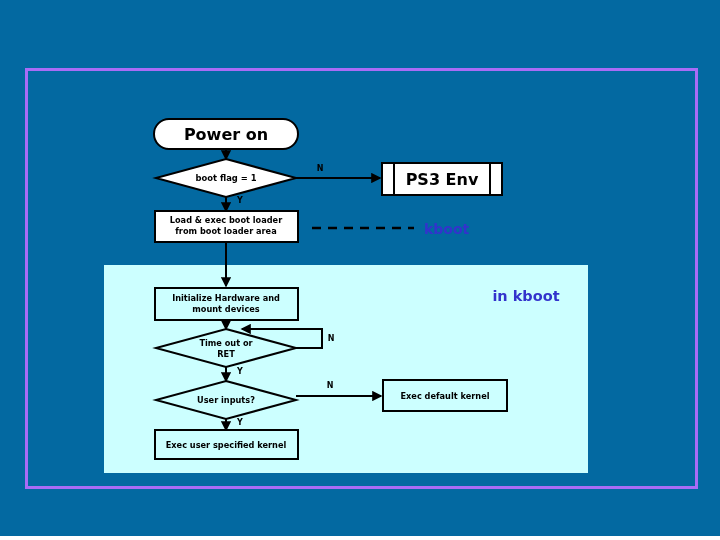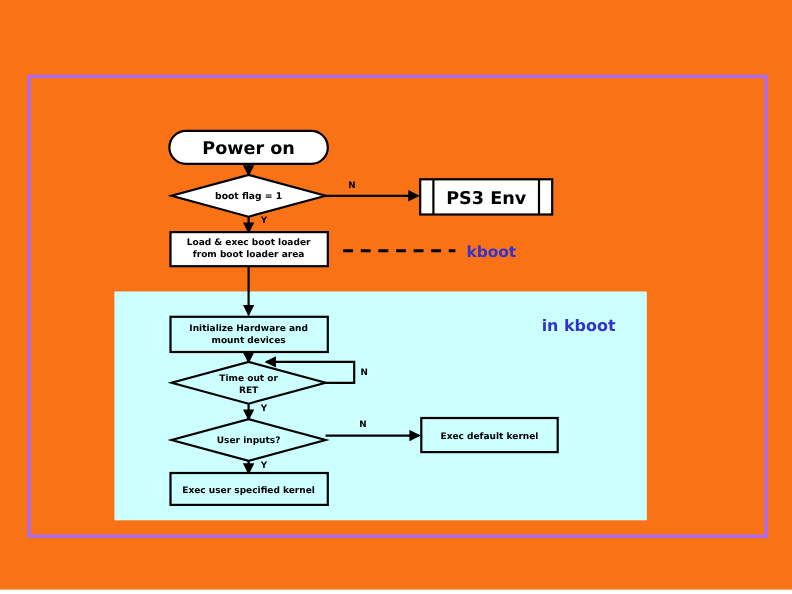--- a/index.html
+++ b/index.html
@@ -10,21 +10,21 @@
   body {
     width: 720px;
     height: 540px;
     font-family: "DejaVu Sans", sans-serif;
     overflow: hidden;
   }
   #slide {
     position: relative;
     width: 720px;
     height: 536px;
-    background: #f97316;
+    background: #0369a1;
   }
   #frame {
     position: absolute;
     left: 25px;
     top: 68px;
     width: 673px;
     height: 421px;
     box-sizing: border-box;
     border: 3px solid #a96cf6;
     background: transparent;

